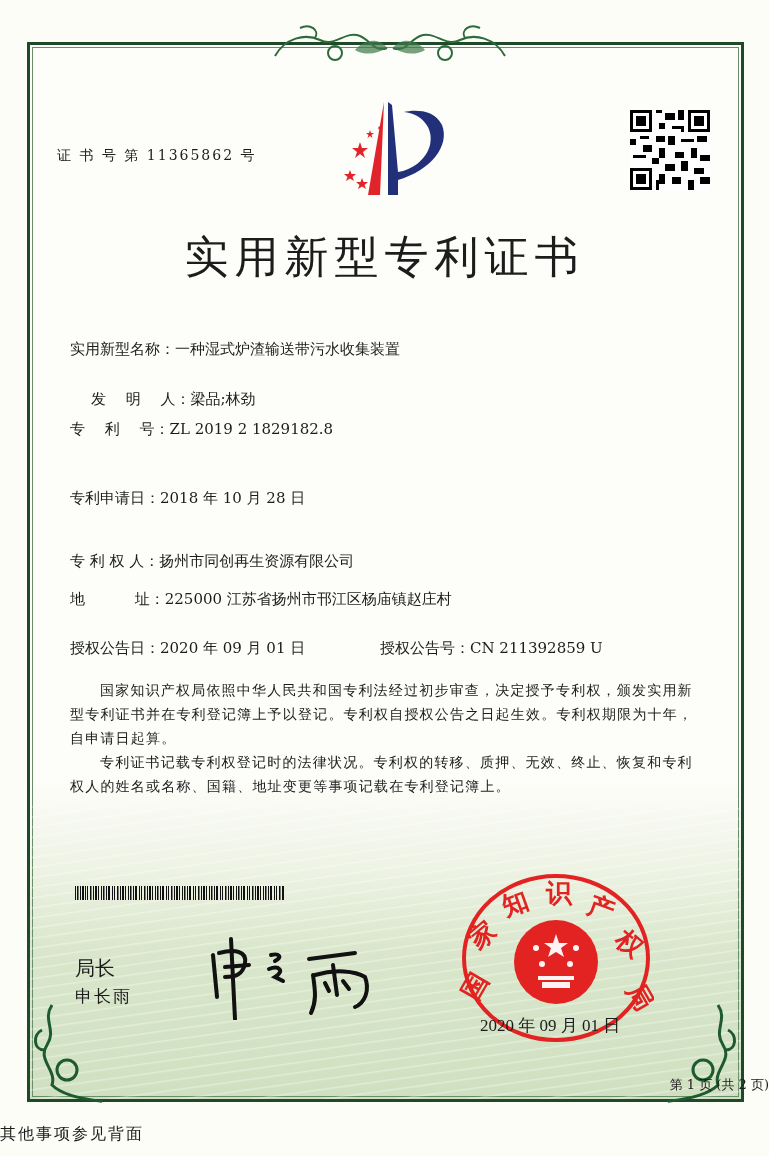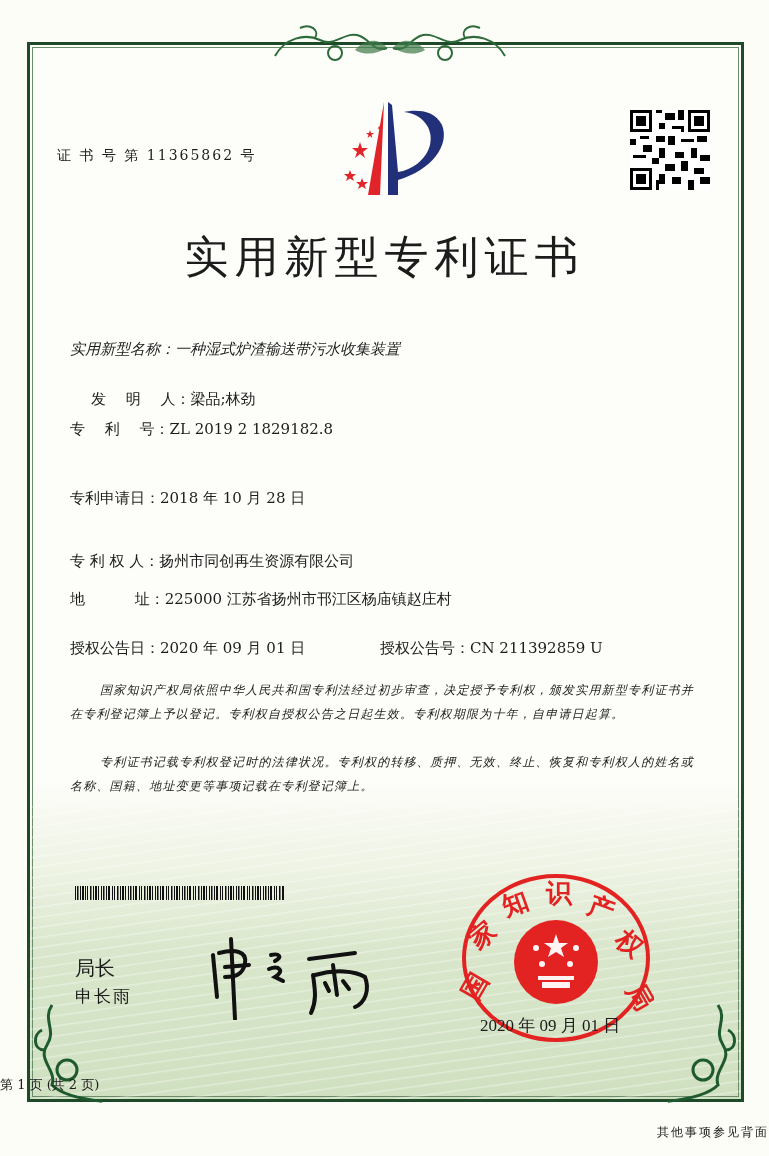--- a/index.html
+++ b/index.html
@@ -37,32 +37,31 @@
   .title {
     position: absolute; left: 0; width: 769px; top: 228px; text-align: center;
     font-size: 44px; letter-spacing: 6px; font-family: "DejaVu Sans", "Liberation Sans", sans-serif; font-weight: 500;
   }
   .field {
     position: absolute; left: 70px; font-size: 15px; white-space: nowrap;
   }
   .field .lbl { display: inline-block; }
   .field .val { }
   .para {
-    position: absolute; left: 70px; width: 632px; font-size: 12px; line-height: 24px; letter-spacing: 1.2px;
+    position: absolute; left: 70px; width: 632px; font-size: 14px; line-height: 24px; letter-spacing: 1.2px;
     text-indent: 30px;
-    font-style: italic;
   }
   .barcode { position: absolute; left: 75px; top: 886px; width: 210px; height: 14px; }
   .director-title { position: absolute; left: 75px; top: 955px; font-size: 20px; font-family: "DejaVu Sans", sans-serif; }
   .director-name { position: absolute; left: 75px; top: 985px; font-size: 17px; font-family: "DejaVu Sans", sans-serif; letter-spacing: 2px; }
   .signature { position: absolute; left: 205px; top: 935px; width: 180px; height: 85px; }
   .seal { position: absolute; left: 458px; top: 872px; width: 196px; height: 172px; }
   .seal-date { position: absolute; left: 480px; top: 1014px; font-size: 17px; font-family: "Liberation Serif", serif; }
-  .page-no { position: absolute; left: 0; width: 769px; top: 1076px; text-align: left; font-size: 13px; }
-  .footnote { position: absolute; left: 0; width: 769px; top: 1124px; text-align: right; font-size: 12px; letter-spacing: 2px; font-family: Liberation Mono, monospace; }
+  .page-no { position: absolute; left: 0; width: 769px; top: 1076px; text-align: right; font-size: 13px; }
+  .footnote { position: absolute; left: 0; width: 769px; top: 1124px; text-align: left; font-size: 16px; letter-spacing: 2px; font-family: Liberation Mono, monospace; }
 </style>
 </head>
 <body>
 
 <div class="frame">
   <div class="waves"></div>
 </div>
 
 <svg class="ornament-top" viewBox="0 0 250 50">
   <g fill="none" stroke="#2c6a3a" stroke-width="2">
@@ -149,21 +148,21 @@
       <rect x="13" y="21" width="3" height="2"></rect>
       <rect x="18" y="22" width="2" height="3"></rect>
     <rect x="22" y="21" width="3" height="2"></rect>
       <rect x="16" y="5" width="1" height="2"></rect>
       <rect x="8" y="22" width="1" height="3"></rect>
   </g>
 </svg>
 
 <div class="title">实用新型专利证书</div>
 
-<div class="field" style="top:340px;font-style:italic;">
+<div class="field" style="top:340px;">
   <span class="lbl">实用新型名称：</span><span class="val">一种湿式炉渣输送带污水收集装置</span>
 </div>
 <div class="field" style="top:390px;margin-left:21px;">
   <span class="lbl">发　 明　 人：</span><span class="val">梁品;林劲</span>
 </div>
 <div class="field" style="top:420px;">
   <span class="lbl">专　 利　 号：</span><span class="val">ZL 2019 2 1829182.8</span>
 </div>
 <div class="field" style="top:489px;">
   <span class="lbl">专利申请日：</span><span class="val">2018 年 10 月 28 日</span>

